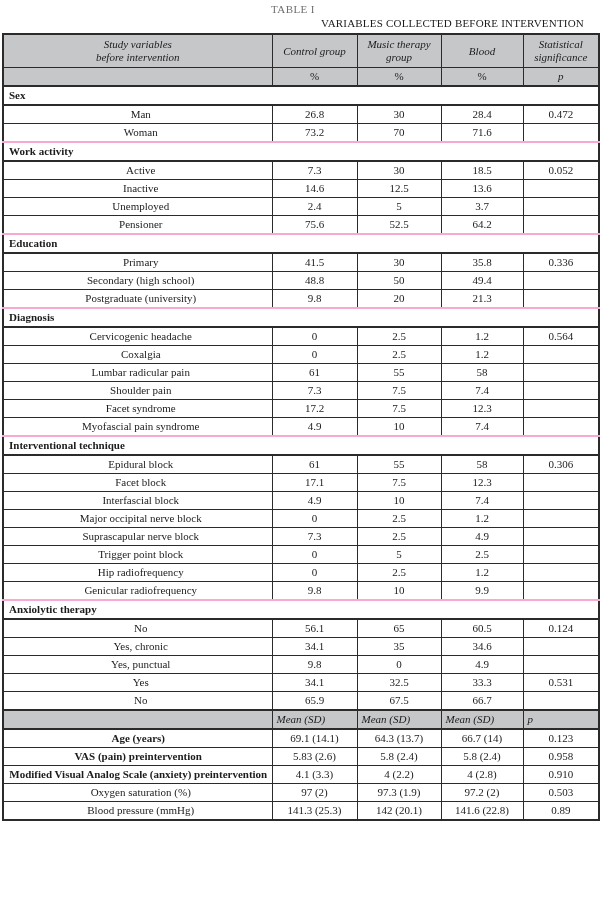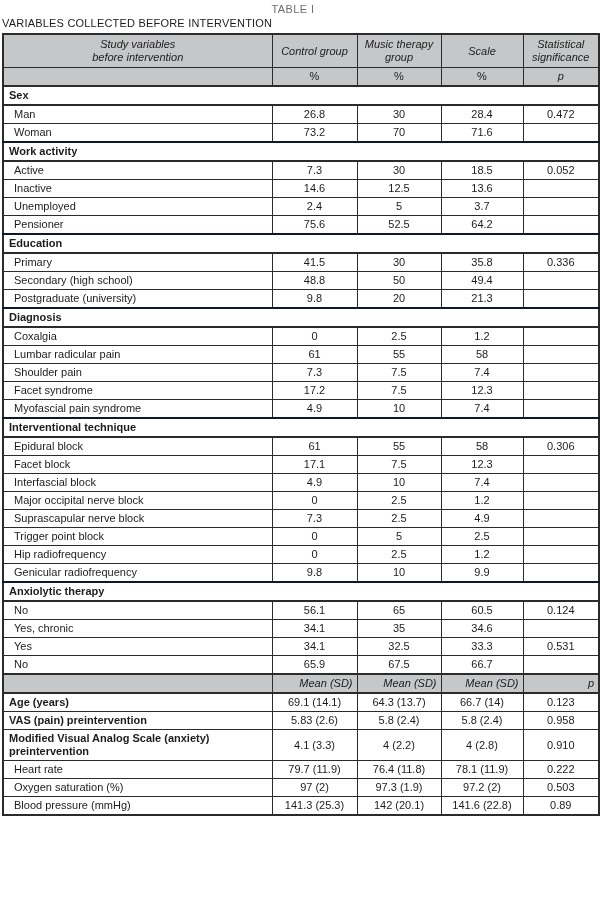--- a/index.html
+++ b/index.html
@@ -2,30 +2,30 @@
 <html><head>
 <meta charset="utf-8">
 <style>
   html, body { margin: 0; padding: 0; background: #ffffff; }
   body {
     width: 600px;
     font-family: "Liberation Sans", "DejaVu Sans", sans-serif;
     color: #1c1c1c;
     -webkit-font-smoothing: antialiased;
   }
-  .page { padding: 3px 16px 0 2px; }
+  .page { padding: 3px 16px 0 2px; font-family: Liberation Serif, serif; }
   .title {
     text-align: center;
     font-size: 11px;
     line-height: 13px;
     letter-spacing: 0.4px;
     color: #6e6f71;
   }
   .subtitle {
-    text-align: left;
+    text-align: right;
     font-size: 11px;
     line-height: 14px;
     letter-spacing: 0.2px;
     color: #1c1c1c;
     margin-bottom: 3px;
   }
   table.vars {
     width: 596px;
     margin: 0 auto;
     border-collapse: collapse;
@@ -38,45 +38,45 @@
   col.c-tot { width: 82px; }
   col.c-sig { width: 76px; }
   td {
     border: 1px solid #2b2b2b;
     font-size: 11px;
     line-height: 13px;
     padding: 2px 4px;
     overflow: hidden;
     vertical-align: middle;
   }
-  td.lbl  { text-align: left; padding-left: 10px; }
+  td.lbl  { text-align: center; padding-left: 10px; }
   td.num  { text-align: center; }
   tr.head td {
     background: #c6c7c9;
     font-style: italic;
     text-align: center;
     white-space: pre-line;
     padding: 3px 3px;
   }
   tr.subhead td {
     background: #c6c7c9;
     text-align: center;
     border-bottom: 2px solid #2b2b2b;
   }
   tr.subhead td.it { font-style: italic; }
   tr.secrow td {
     font-weight: bold;
     padding-left: 5px;
-    border-top: 2px solid #0f172a;
+    border-top: 2px solid #f9a8d4;
     border-bottom: 2px solid #2b2b2b;
   }
   tr.meanrow td {
     background: #c6c7c9;
     font-style: italic;
-    text-align: right;
+    text-align: left;
     border-top: 2px solid #2b2b2b;
     border-bottom: 2px solid #2b2b2b;
   }
   tr.boldrow td.lbl { font-weight: bold; padding-left: 5px; }
 </style>
 </head>
 <body>
 
 <div class="page">
   <div class="title">TABLE I</div>
@@ -90,21 +90,21 @@
         <col class="c-tot">
         <col class="c-sig">
     </colgroup>
     <tbody>
       <tr class="head">
         <td>Study variables
 before intervention</td>
         <td>Control group</td>
         <td>Music therapy
 group</td>
-        <td>Scale</td>
+        <td>Blood</td>
         <td>Statistical
 significance</td>
       </tr>
       <tr class="subhead">
         <td></td>
         <td>%</td>
         <td>%</td>
         <td>%</td>
         <td class="it">p</td>
       </tr>
@@ -181,20 +181,27 @@
         <td class="num">9.8</td>
         <td class="num">20</td>
         <td class="num">21.3</td>
         <td class="num"></td>
       </tr>
 
       <tr class="secrow">
         <td colspan="5">Diagnosis</td>
       </tr>
       <tr>
+        <td class="lbl">Cervicogenic headache</td>
+        <td class="num">0</td>
+        <td class="num">2.5</td>
+        <td class="num">1.2</td>
+        <td class="num">0.564</td>
+      </tr>
+      <tr>
         <td class="lbl">Coxalgia</td>
         <td class="num">0</td>
         <td class="num">2.5</td>
         <td class="num">1.2</td>
         <td class="num"></td>
       </tr>
       <tr>
         <td class="lbl">Lumbar radicular pain</td>
         <td class="num">61</td>
         <td class="num">55</td>
@@ -291,20 +298,27 @@
         <td class="num">56.1</td>
         <td class="num">65</td>
         <td class="num">60.5</td>
         <td class="num">0.124</td>
       </tr>
       <tr>
         <td class="lbl">Yes, chronic</td>
         <td class="num">34.1</td>
         <td class="num">35</td>
         <td class="num">34.6</td>
+        <td class="num"></td>
+      </tr>
+      <tr>
+        <td class="lbl">Yes, punctual</td>
+        <td class="num">9.8</td>
+        <td class="num">0</td>
+        <td class="num">4.9</td>
         <td class="num"></td>
       </tr>
 
       <tr>
         <td class="lbl">Yes</td>
         <td class="num">34.1</td>
         <td class="num">32.5</td>
         <td class="num">33.3</td>
         <td class="num">0.531</td>
       </tr>
@@ -338,27 +352,20 @@
         <td class="num">0.958</td>
       </tr>
       <tr class="boldrow">
         <td class="lbl">Modified Visual Analog Scale (anxiety) preintervention</td>
         <td class="num">4.1 (3.3)</td>
         <td class="num">4 (2.2)</td>
         <td class="num">4 (2.8)</td>
         <td class="num">0.910</td>
       </tr>
       <tr>
-        <td class="lbl">Heart rate</td>
-        <td class="num">79.7 (11.9)</td>
-        <td class="num">76.4 (11.8)</td>
-        <td class="num">78.1 (11.9)</td>
-        <td class="num">0.222</td>
-      </tr>
-      <tr>
         <td class="lbl">Oxygen saturation (%)</td>
         <td class="num">97 (2)</td>
         <td class="num">97.3 (1.9)</td>
         <td class="num">97.2 (2)</td>
         <td class="num">0.503</td>
       </tr>
       <tr>
         <td class="lbl">Blood pressure (mmHg)</td>
         <td class="num">141.3 (25.3)</td>
         <td class="num">142 (20.1)</td>

